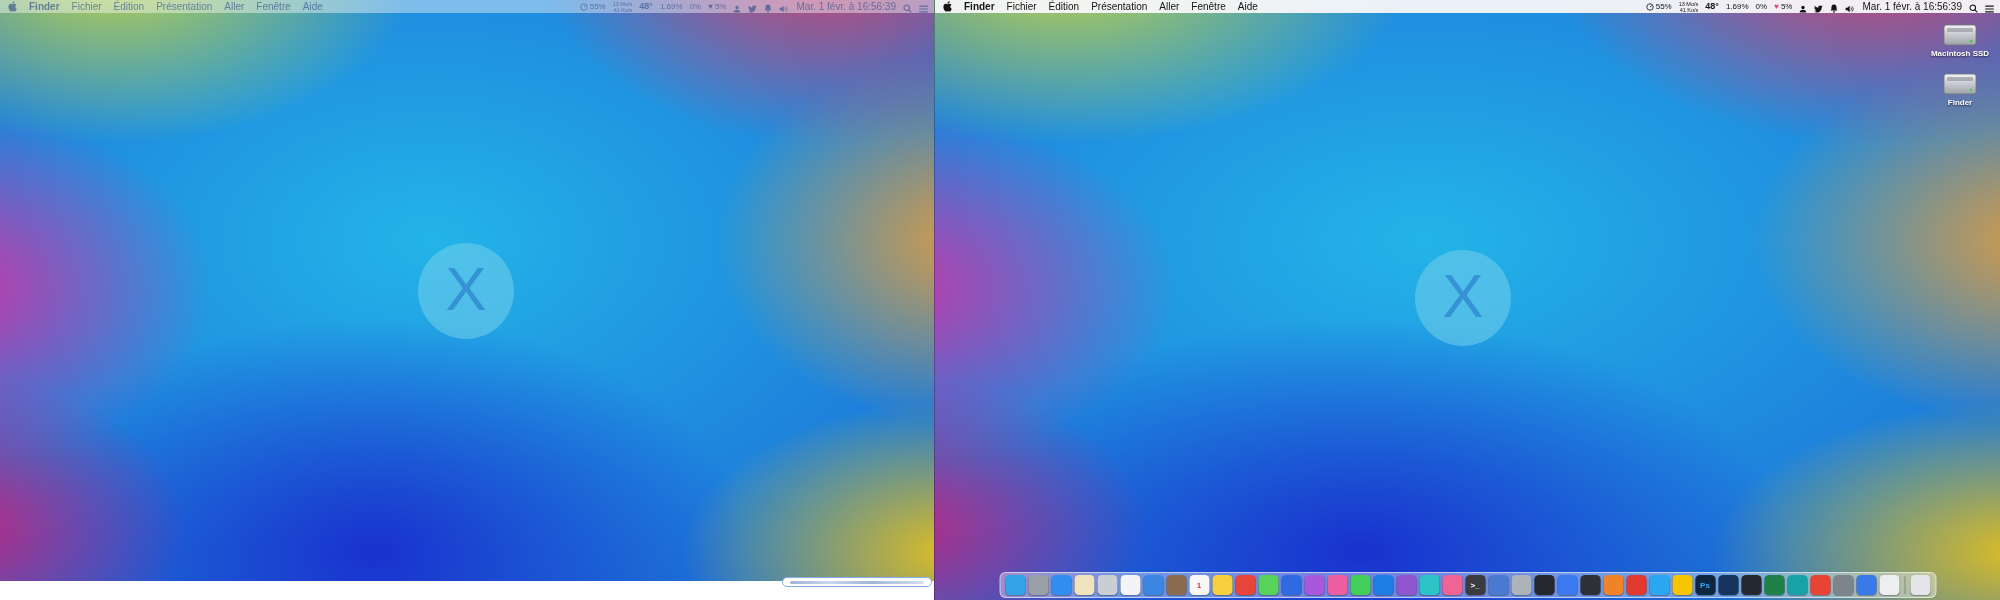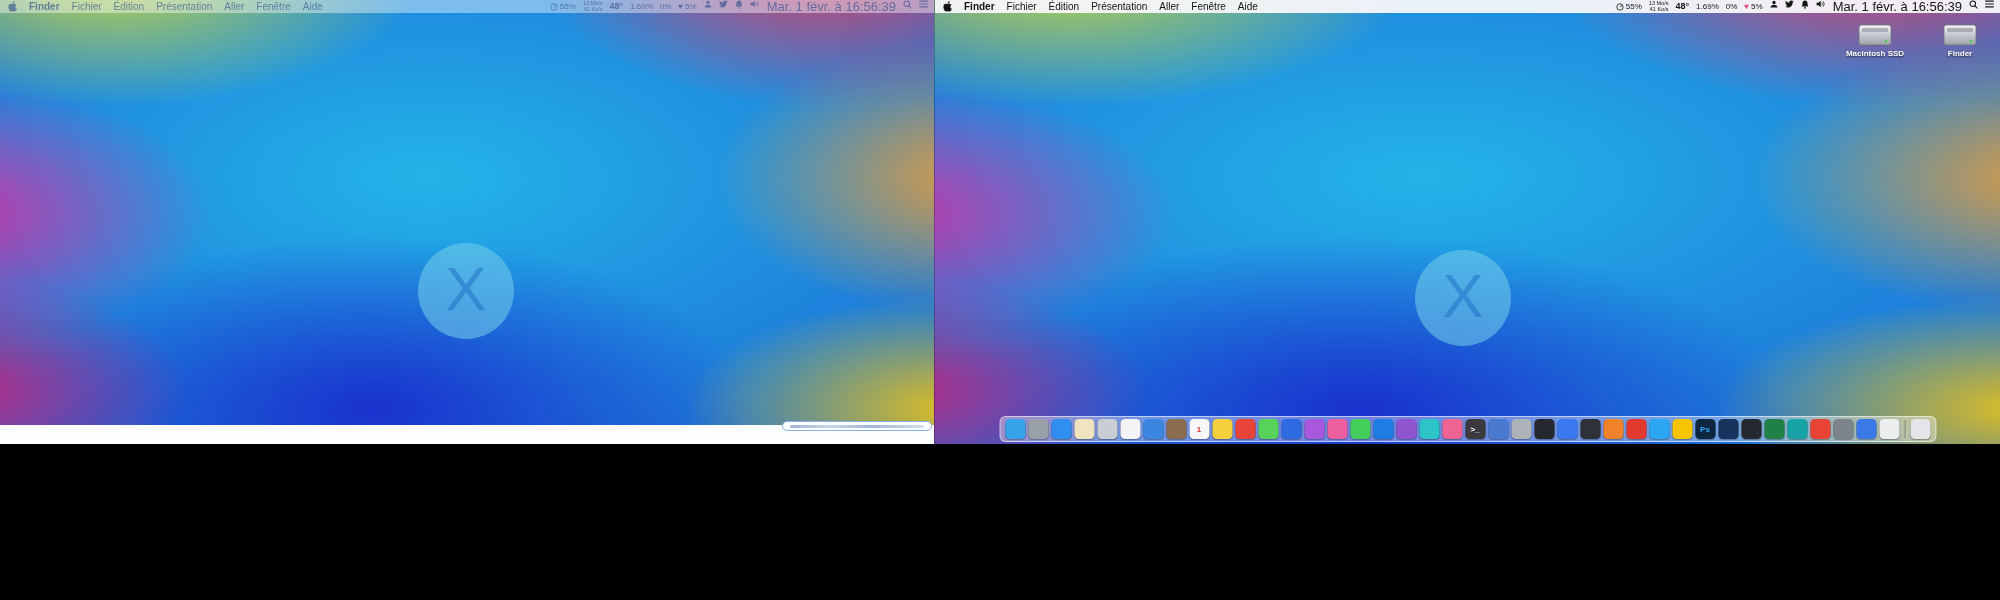--- a/index.html
+++ b/index.html
@@ -1,20 +1,20 @@
 <!DOCTYPE html>
 <html><head>
 <meta charset="utf-8">
 <style>
   html,body{margin:0;padding:0;background:#000;}
   *{box-sizing:border-box;}
   .screen{display:flex;width:2000px;height:600px;overflow:hidden;font-family:"Liberation Sans",sans-serif;}
 
   
-  .display{position:relative;height:444px;overflow:hidden;
+  .display{position:relative;height:600px;overflow:hidden;
     background:
       radial-gradient(55% 50% at 12% -6%, rgba(205,220,60,.95) 0%, rgba(205,220,60,0) 60%),
       radial-gradient(50% 55% at 88% -10%, rgba(242,60,90,.95) 0%, rgba(242,60,90,0) 62%),
       radial-gradient(42% 48% at 104% 40%, rgba(240,160,50,.9) 0%, rgba(240,160,50,0) 65%),
       radial-gradient(48% 42% at 102% 92%, rgba(232,195,25,.95) 0%, rgba(232,195,25,0) 60%),
       radial-gradient(48% 50% at -6% 48%, rgba(224,45,160,.9) 0%, rgba(224,45,160,0) 60%),
       radial-gradient(40% 42% at -4% 88%, rgba(205,30,120,.9) 0%, rgba(205,30,120,0) 60%),
       radial-gradient(62% 60% at 40% 92%, rgba(25,45,205,.95) 0%, rgba(25,45,205,0) 65%),
       radial-gradient(75% 72% at 46% 40%, rgba(35,180,232,1) 0%, rgba(30,130,220,1) 70%, rgba(28,110,210,1) 100%);
   }
@@ -23,46 +23,46 @@
 
   
   .menubar{position:absolute;top:0;left:0;right:0;height:13px;display:flex;align-items:center;
     padding:0 6px;font-size:10px;line-height:13px;z-index:10;white-space:nowrap;}
   .display.right .menubar{background:rgba(247,247,249,.95);color:#141414;}
   .display.left  .menubar{background:rgba(255,255,255,.42);color:rgba(45,75,135,.62);}
   .apple{display:inline-flex;align-items:center;padding:0 6px 0 2px;}
   .menus{display:flex;align-items:center;}
   .menu-item{padding:0 6px;}
   .menu-item.active{font-weight:bold;}
-  .status{margin-left:auto;display:flex;align-items:flex-start;gap:7px;font-size:8px;}
+  .status{margin-left:auto;display:flex;align-items:flex-end;gap:7px;font-size:8px;}
   .seg{display:inline-flex;align-items:center;gap:2px;}
   .seg.temp{font-size:9px;font-weight:bold;}
   .stack{display:flex;flex-direction:column;font-size:5.5px;line-height:6px;text-align:right;}
-  .clock{font-size:13px;}
+  .clock{font-size:10px;}
   .heart{color:#e8477c;font-size:8px;line-height:8px;}
   .display.left .heart{color:inherit;}
   .seg svg{display:block;}
 
   
   .xcircle{position:absolute;width:96px;height:96px;border-radius:50%;
     background:rgba(116,208,235,.55);display:flex;align-items:center;justify-content:center;z-index:2;}
   .display.left  .xcircle{left:418px;top:243px;}
   .display.right .xcircle{left:480px;top:250px;}
   .xletter{font-family:"Liberation Sans",sans-serif;font-weight:300;font-size:62px;
     color:rgba(36,118,200,.6);transform:translateY(-3px);}
 
   
   .bottom-strip{position:absolute;left:0;right:0;bottom:0;height:19px;background:#fefefe;z-index:3;}
   .tooltip-pill{position:absolute;right:2px;bottom:13px;width:150px;height:10px;background:#fff;
     border:1px solid #86aef0;border-radius:5px;display:flex;align-items:center;z-index:4;}
   .pill-line{height:3px;flex:1;margin:0 7px;border-radius:2px;
     background:linear-gradient(90deg,#9fb6d8,#c9d6ea 30%,#9fb6d8 60%,#d5dfee);}
 
   
-  .desk-icons{position:absolute;top:22px;right:4px;display:flex;gap:13px;z-index:5;}
+  .desk-icons{position:absolute;top:22px;right:4px;display:flex;flex-direction:column;gap:13px;z-index:5;}
   .desk-icon{width:72px;display:flex;flex-direction:column;align-items:center;gap:1px;cursor:default;}
   .desk-label{font-size:8px;font-weight:bold;color:#fff;text-shadow:0 1px 2px rgba(0,0,0,.7);white-space:nowrap;}
 
   
   .dock{position:absolute;left:50%;transform:translateX(-50%);bottom:2px;display:flex;align-items:center;
     gap:3px;padding:2px 5px;background:rgba(255,255,255,.38);border:1px solid rgba(255,255,255,.55);
     border-radius:6px;z-index:8;}
   .dock-icon{width:20px;height:20px;border-radius:4.5px;display:flex;align-items:center;justify-content:center;
     font-size:8px;font-weight:bold;box-shadow:0 1px 1px rgba(0,0,0,.3);cursor:pointer;flex:0 0 auto;}
   .dock-sep{width:1px;height:18px;background:rgba(0,0,0,.28);margin:0 2px;}

